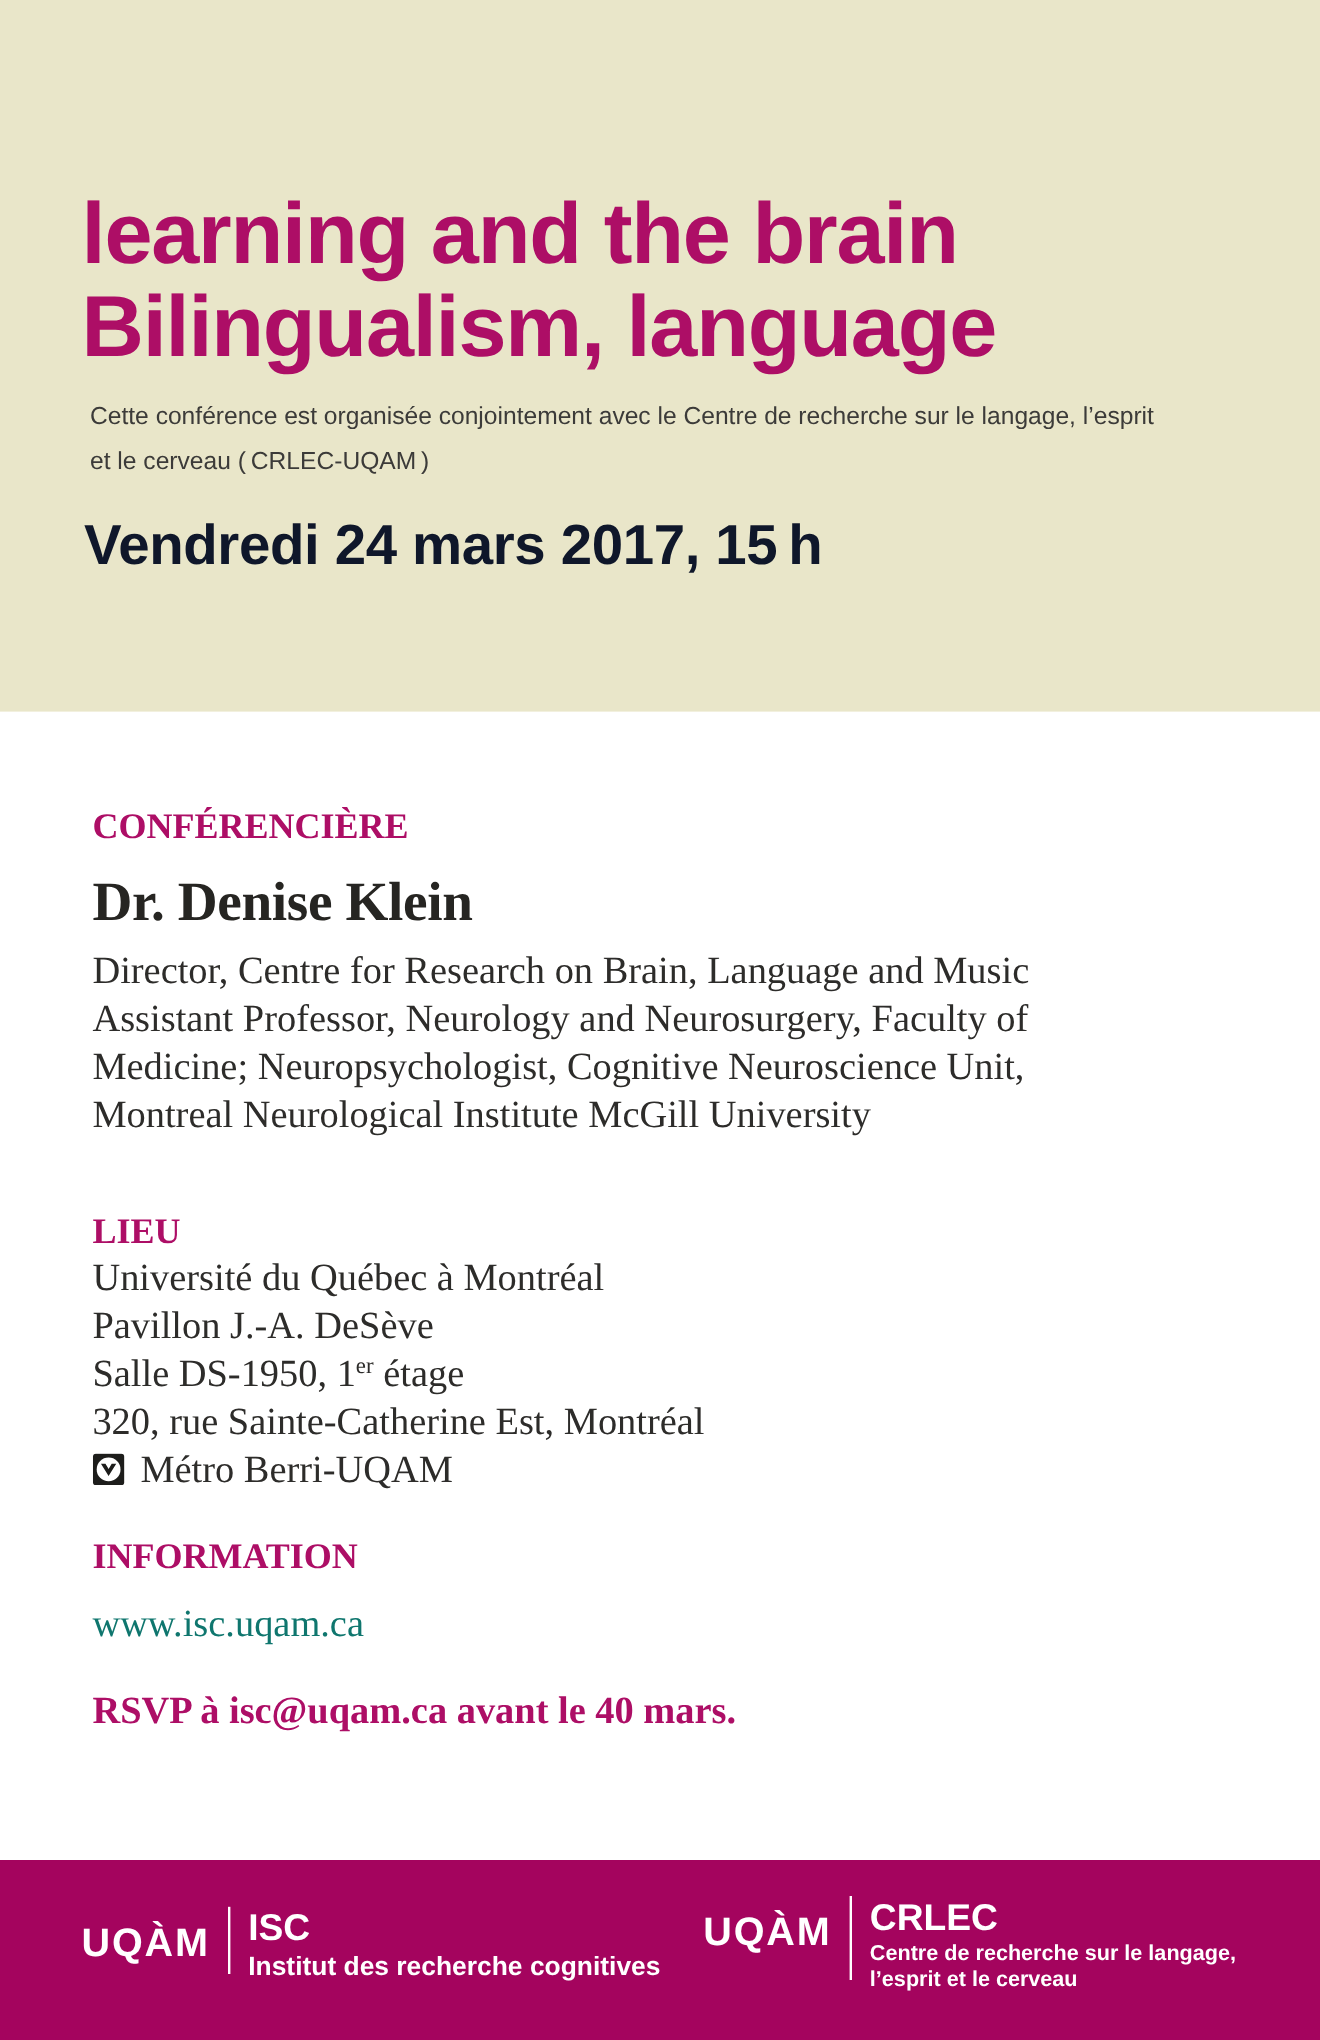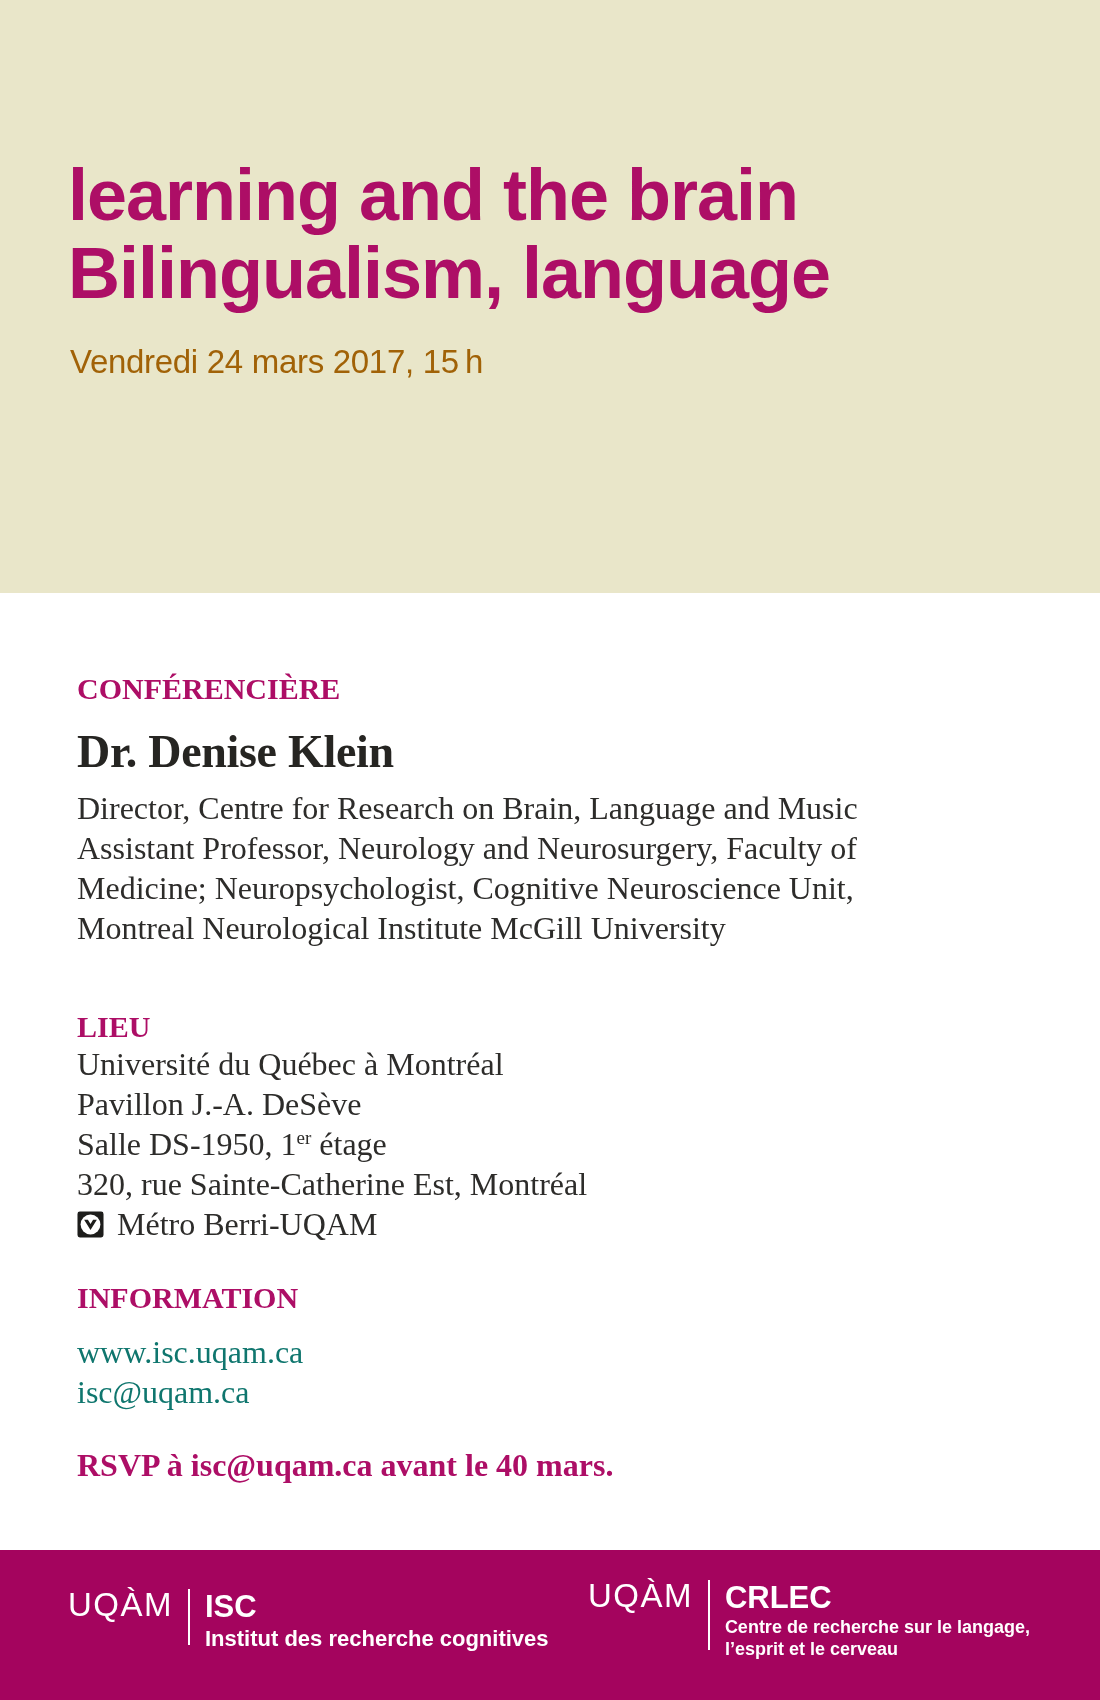--- a/index.html
+++ b/index.html
@@ -25,22 +25,22 @@
   }
   .title span { display: block; }
   .subtitle {
     margin: 16px 0 0 7px;
     font-size: 20.5px; line-height: 38px;
     color: #3c3b39; font-weight: normal;
   }
   .subtitle span { display: block; }
   .date {
     margin: 24px 0 0 2px;
-    font-size: 33px; line-height: 52px; font-weight: normal;
-    letter-spacing: -0.3px; color: #a16207;
+    font-size: 47px; line-height: 52px; font-weight: bold;
+    letter-spacing: -0.3px; color: #0f172a;
   }
 
   
   .content { flex: 1 1 auto; padding: 78px 60px 0 77px; font-family: Liberation Serif, serif; }
   .label {
     margin: 0; font-size: 30px; line-height: 35px;
     font-weight: bold; color: var(--accent, #ad0e66);
   }
   .label-lieu { margin-top: 61px; }
   .label-info { margin-top: 36px; }
@@ -66,40 +66,44 @@
   .footer {
     flex: 0 0 150px; height: 150px;
     background: var(--footer-bg, #a4045e);
     color: #ffffff;
     display: flex; align-items: center; justify-content: space-between;
     padding: 0 70px 14px 68px;
   }
   .logo { display: flex; align-items: flex-start; }
   .brand {
     font-size: 33px; line-height: 40px; letter-spacing: 1.5px;
-    font-weight: normal; margin-top: 0; white-space: nowrap;
+    font-weight: bold; margin-top: 14px; white-space: nowrap;
   }
   .bar { width: 2px; background: #ffffff; display: block; margin: 0 15px; }
   .bar-isc   { height: 56px; margin-top: 4px; }
   .bar-crlec { height: 70px; margin-top: 4px; }
   .logo-col { display: flex; flex-direction: column; margin-top: 4px; }
   .unit { font-size: 31px; line-height: 36px; font-weight: bold; }
   .tag  { font-size: 22px; line-height: 27px; font-weight: bold; white-space: nowrap; }
   .tag-sm { font-size: 18px; line-height: 22px; }
 </style>
 </head>
 <body>
 
 <div class="poster">
 
   <section class="hero">
     <h1 class="title">
       <span>learning and the brain</span>
       <span>Bilingualism, language</span>
     </h1>
+    <p class="subtitle">
+      <span>Cette conférence est organisée conjointement avec le Centre de recherche sur le langage, l’esprit</span>
+      <span>et le cerveau ( CRLEC-UQAM )</span>
+    </p>
     <div class="date">Vendredi 24 mars 2017, 15 h</div>
   </section>
 
   <main class="content">
 
     <h2 class="label">CONFÉRENCIÈRE</h2>
     <div class="name">Dr. Denise Klein</div>
     <div class="bio">
       <div>Director, Centre for Research on Brain, Language and Music</div>
       <div>Assistant Professor, Neurology and Neurosurgery, Faculty of</div>
@@ -121,21 +125,20 @@
           <circle cx="14" cy="14" r="10.3" fill="#ffffff"></circle>
           <path d="M7.4 9.2 L14 19.8 L20.6 9.2 L16.7 9.2 L14 13.6 L11.3 9.2 Z" fill="#1d1d1b"></path>
         </svg>
         <span>Métro Berri-UQAM</span>
       </div>
     </div>
 
     <h2 class="label label-info">INFORMATION</h2>
     <div class="contact">
       <div>www.isc.uqam.ca</div>
-      <div>isc@uqam.ca</div>
     </div>
     <div class="rsvp">RSVP à isc@uqam.ca avant le 40 mars.</div>
 
   </main>
 
   <footer class="footer">
 
     <div class="logo">
       <span class="brand">UQÀM</span>
       <span class="bar bar-isc"></span>

